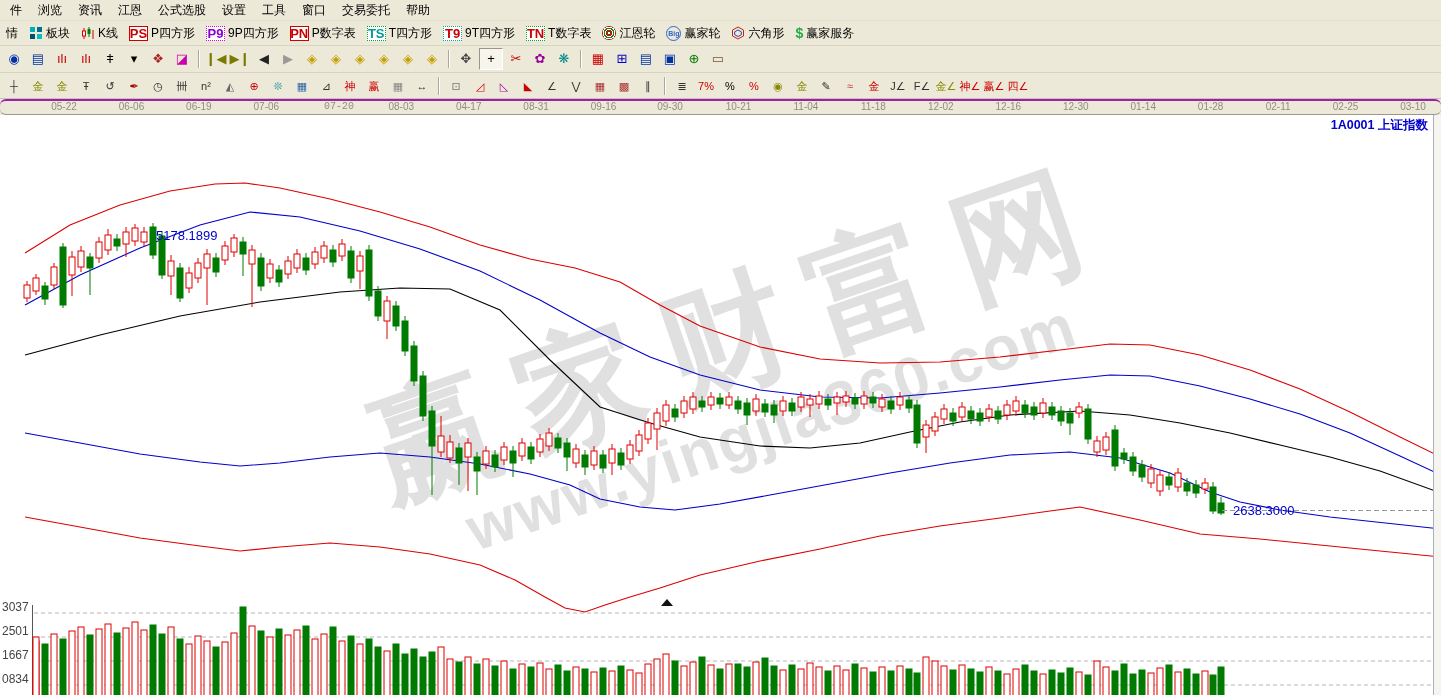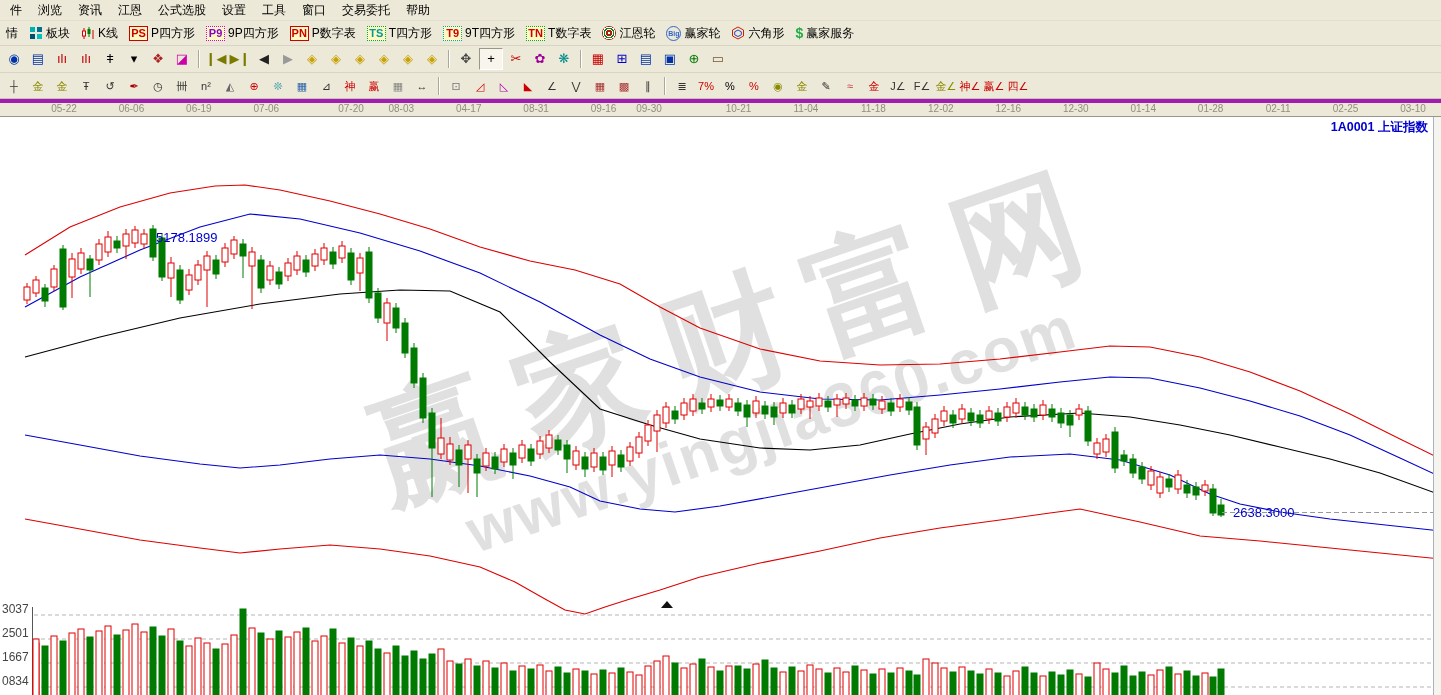--- a/index.html
+++ b/index.html
@@ -9,43 +9,43 @@
   
   .menubar{height:20px;display:flex;align-items:center;padding-left:2px;background:#ece9d8;
            border-bottom:1px solid #e2dfcf;}
   .menubar .mitem{font-size:12px;color:#000;padding:0 8px;white-space:nowrap;cursor:default;}
   
   .tb{display:flex;align-items:center;background:#ece9d8;}
   .tb2{height:24px;border-bottom:1px solid #d8d4c4;padding-left:1px;}
   .tb2 .titem{display:inline-flex;align-items:center;font-size:12px;color:#000;margin:0 6px 0 5px;white-space:nowrap;}
   .tb2 .titem .ic{margin-right:3px;display:inline-flex;align-items:center;justify-content:center;}
   .codebox{display:inline-flex;align-items:center;justify-content:center;width:17px;height:13px;
-           font-size:11px;font-weight:bold;background:#fef9c3;}
+           font-size:13px;font-weight:bold;background:#ffffff;}
   .cb-PS{color:#cc0000;border:1px solid #cc0000;}
   .cb-P9{color:#8800cc;border:1px dotted #dd00dd;}
   .cb-PN{color:#cc0000;border:1px solid #cc0000;}
   .cb-TS{color:#009999;border:1px dotted #00aa33;}
   .cb-T9{color:#cc0000;border:1px dotted #00aaaa;}
   .cb-TN{color:#cc0000;border:1px dotted #00aa33;}
   .wheel{width:14px;height:14px;border-radius:50%;
          background:radial-gradient(circle,#ffffff 0 1.5px,#aa2200 1.5px 3px,#ffffff 3px 4px,#227722 4px 5.5px,#fff 5.5px 6.5px,#882200 6.5px 7px);}
   .bigc{width:13px;height:13px;border:1px solid #3366cc;border-radius:50%;color:#3366cc;
         font-size:7px;display:inline-flex;align-items:center;justify-content:center;font-weight:bold;}
   .dollar{color:#22aa44;font-size:14px;font-weight:bold;}
   
   .tb3{height:26px;border-bottom:1px solid #d8d4c4;padding-left:2px;}
   .tb4{height:25px;border-bottom:1px solid #c8c4b4;padding-left:2px;}
   .ibtn{display:inline-flex;align-items:center;justify-content:center;min-width:22px;height:20px;
         margin:0 1px;font-size:13px;line-height:20px;cursor:default;white-space:nowrap;}
   .ibtn.small{font-size:11px;}
   .ibtn.pressed{background:#f7f5ec;border:1px solid;border-color:#9a968a #fff #fff #9a968a;}
   .vsep{width:1px;height:18px;background:#aca899;border-right:1px solid #fff;margin:0 4px;}
   
-  .dateaxis{position:relative;height:13px;background:#ece9d8;border-top:4px solid #a21caf;
-            border-bottom:1px solid #9a968a;}
+  .dateaxis{position:relative;height:13px;background:#ece9d8;border-top:2px solid #a21caf;
+            border-bottom:1px solid #9a968a;border-radius:6px;}
   .dlabel{position:absolute;top:0;font-size:10px;color:#8f8f7e;transform:translateX(-50%);white-space:nowrap;}
   
   .chartwrap{position:relative;width:1441px;height:585px;background:#ffffff;}
   .chartwrap svg{position:absolute;left:0;top:0;z-index:2;}
   .watermark{position:absolute;left:240px;top:150px;width:1020px;z-index:1;text-align:center;
              transform:rotate(-19deg);color:rgba(158,158,158,0.32);pointer-events:none;}
   .wm1{font-size:126px;font-weight:bold;letter-spacing:28px;line-height:1.05;}
   .wm2{font-size:62px;font-weight:bold;letter-spacing:2px;line-height:1.1;}
   .qq{position:absolute;left:374px;top:380px;z-index:3;font-size:26px;font-weight:bold;
       color:#b9b9b9;letter-spacing:1px;pointer-events:none;}
@@ -239,26 +239,26 @@
       <span class="ibtn small" style="color: rgb(138, 138, 0);">金∠</span>
       <span class="ibtn small" style="color: rgb(204, 0, 0);">神∠</span>
       <span class="ibtn small" style="color: rgb(204, 0, 0);">赢∠</span>
       <span class="ibtn small" style="color: rgb(204, 0, 0);">四∠</span>
     </div>
   <div class="dateaxis" id="dateaxis">
       <span class="dlabel" style="left: 64px;">05-22</span>
       <span class="dlabel" style="left: 131.45px;">06-06</span>
       <span class="dlabel" style="left: 198.9px;">06-19</span>
       <span class="dlabel" style="left: 266.35px;">07-06</span>
-      <span class="dlabel" style="left: 351px;">07-20</span>
+      <span class="dlabel" style="left: 339px; font-family: Liberation Mono, monospace;">07-20</span>
       <span class="dlabel" style="left: 401.25px;">08-03</span>
       <span class="dlabel" style="left: 468.7px;">04-17</span>
       <span class="dlabel" style="left: 536.15px;">08-31</span>
       <span class="dlabel" style="left: 603.6px;">09-16</span>
-      <span class="dlabel" style="left: 649px; text-align: center;">09-30</span>
+      <span class="dlabel" style="left: 670px; text-align: center;">09-30</span>
       <span class="dlabel" style="left: 738.5px;">10-21</span>
       <span class="dlabel" style="left: 805.95px;">11-04</span>
       <span class="dlabel" style="left: 873.4px;">11-18</span>
       <span class="dlabel" style="left: 940.85px;">12-02</span>
       <span class="dlabel" style="left: 1008.3px;">12-16</span>
       <span class="dlabel" style="left: 1075.75px;">12-30</span>
       <span class="dlabel" style="left: 1143.2px;">01-14</span>
       <span class="dlabel" style="left: 1210.65px;">01-28</span>
       <span class="dlabel" style="left: 1278.1px;">02-11</span>
       <span class="dlabel" style="left: 1345.55px;">02-25</span>

